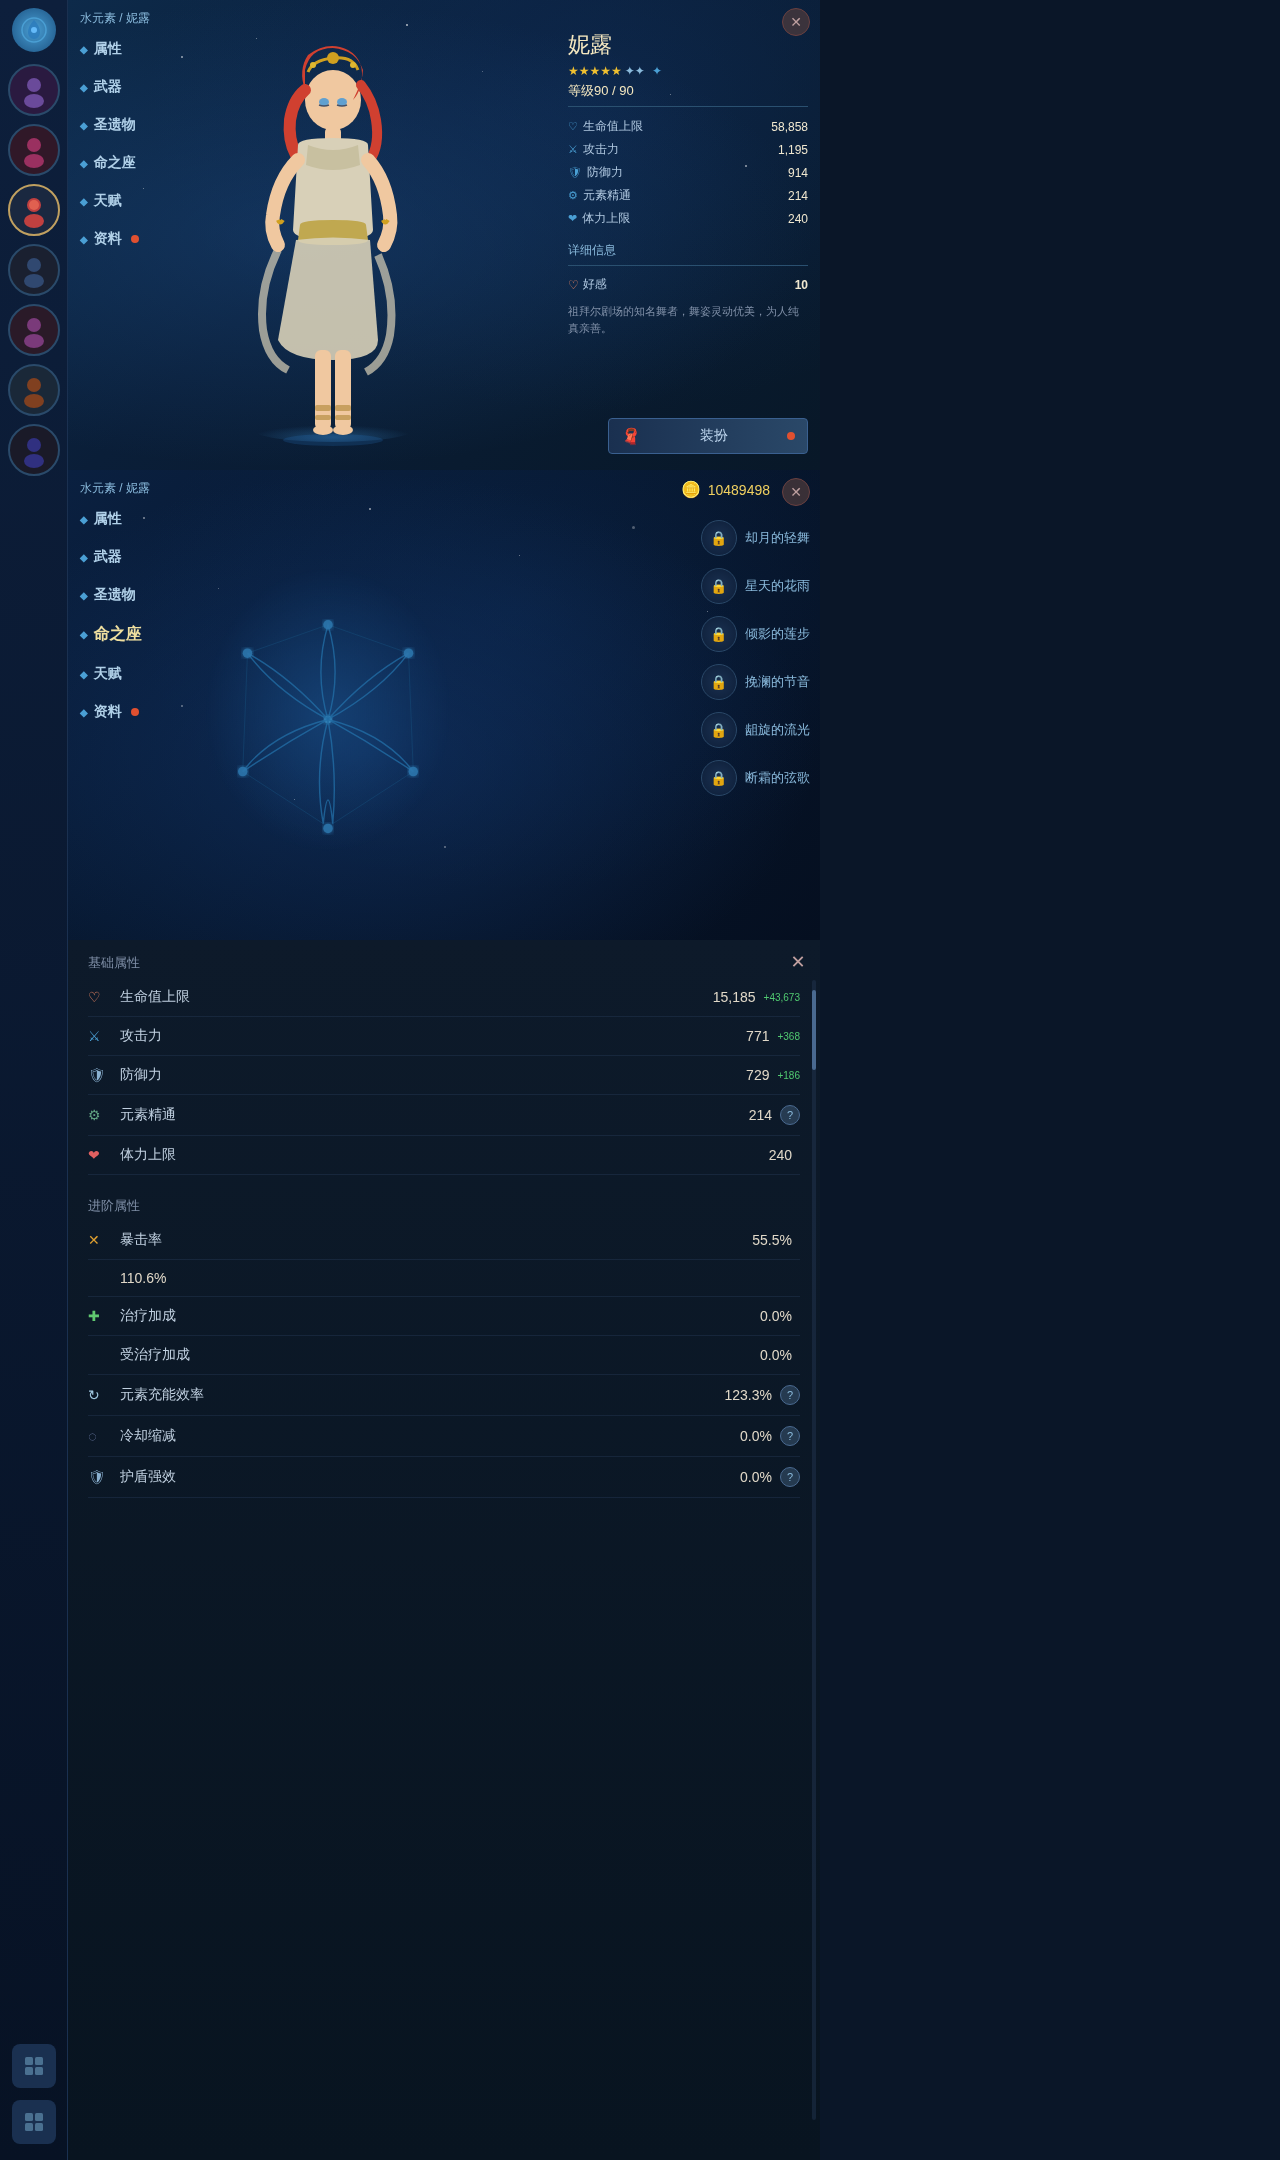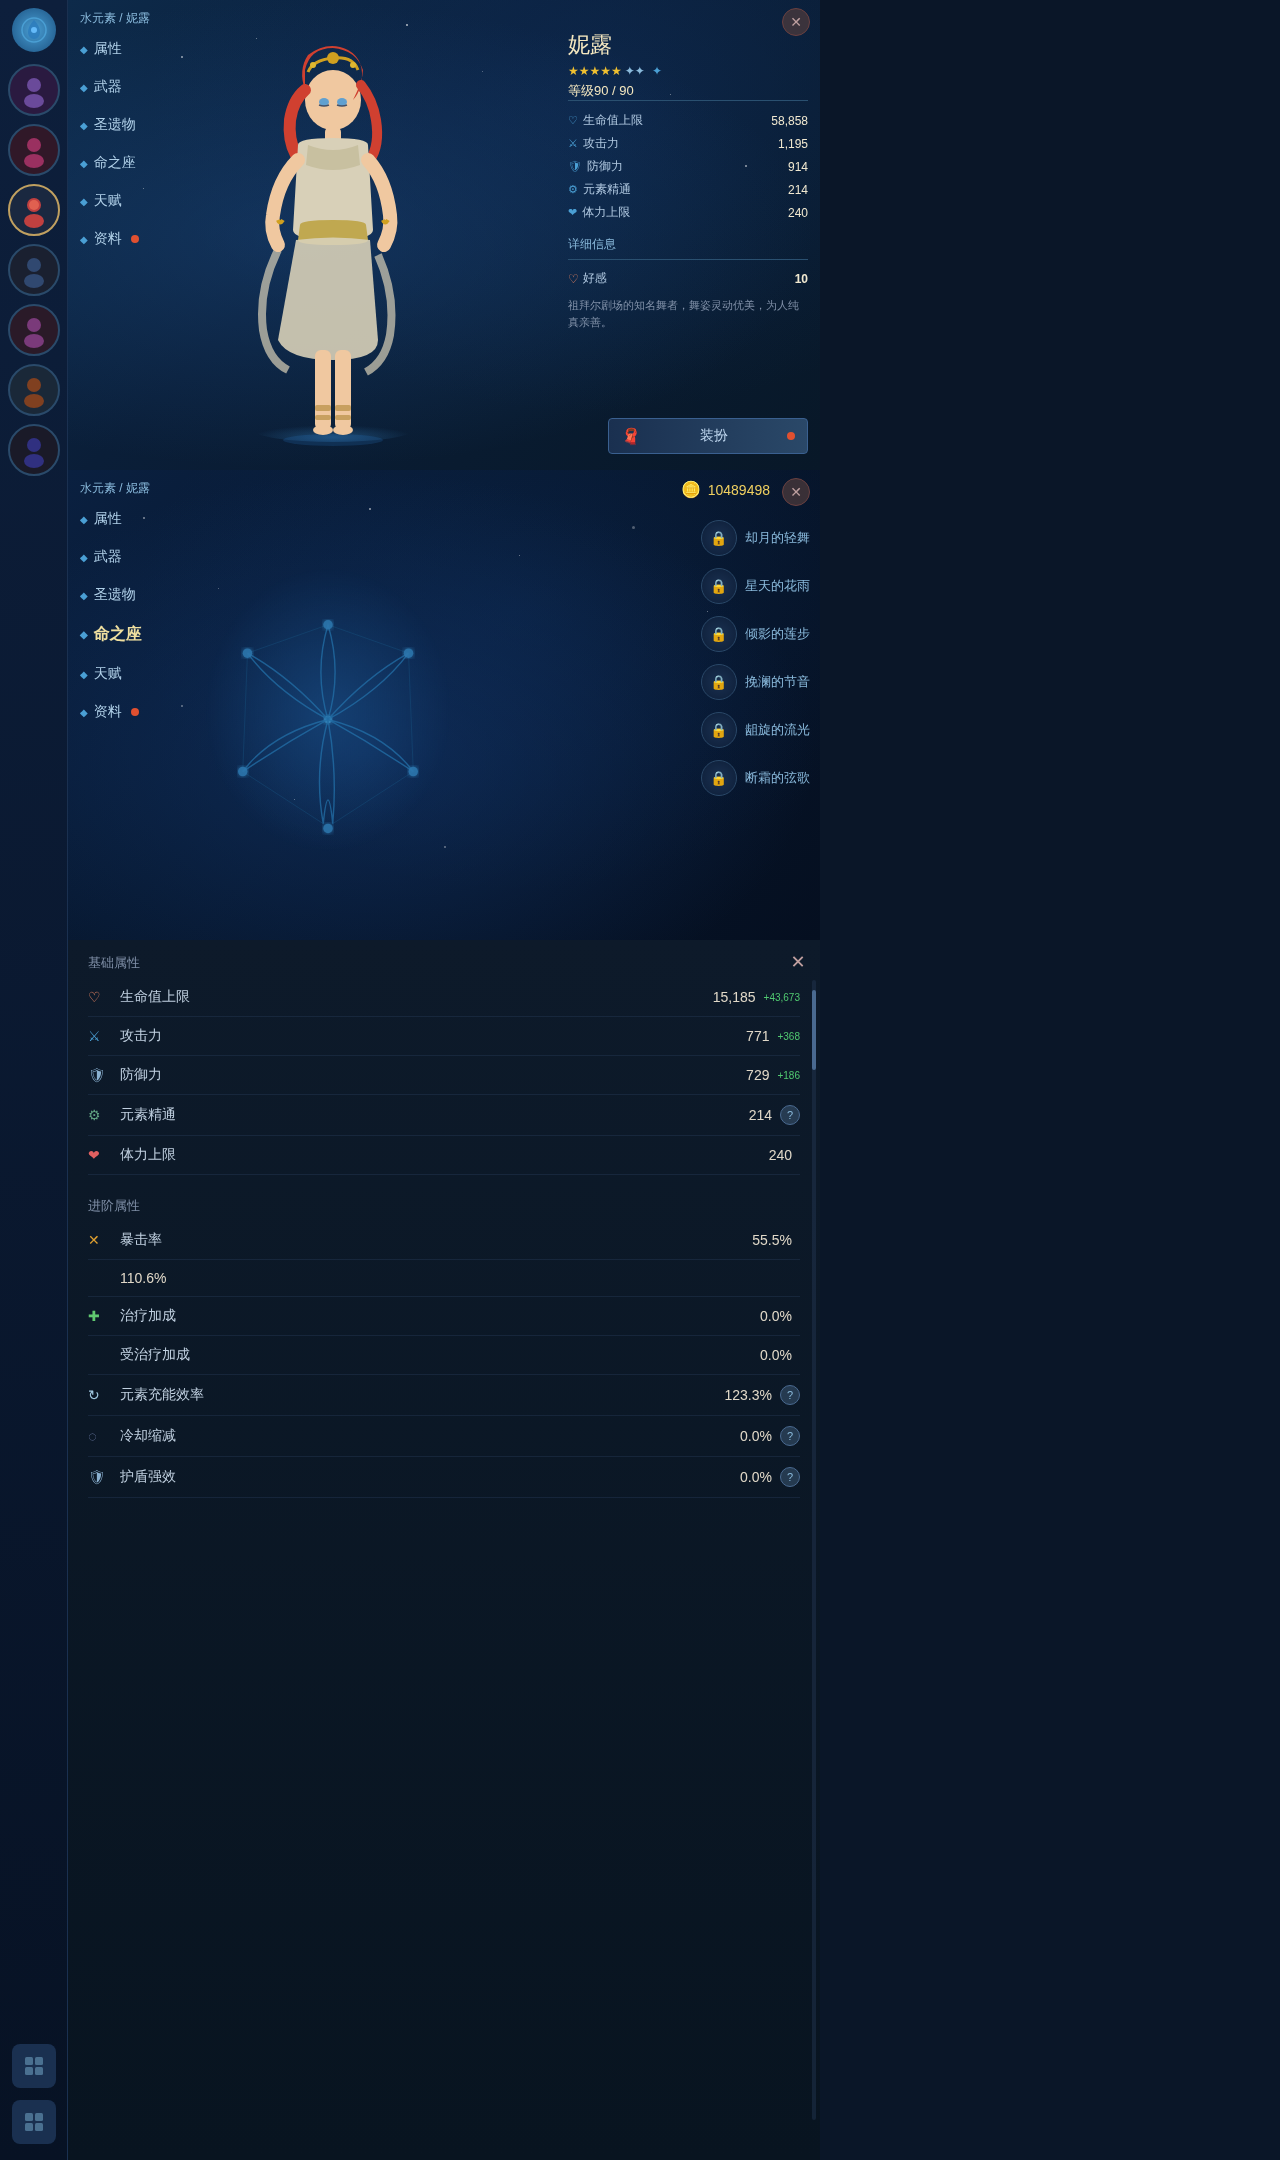--- a/index.html
+++ b/index.html
@@ -135,20 +135,21 @@
       flex-direction: column;
       gap: 20px;
     }
     .nav-item {
       font-size: 14px;
       color: #b0d0e8;
       cursor: pointer;
       display: flex;
       align-items: center;
       gap: 6px;
+      font-weight: bold;
     }
     .nav-item::before {
       content: '◆';
       color: #4a9fd4;
       font-size: 10px;
     }
     .nav-item.highlight {
       color: #f0e0a0;
       font-size: 16px;
       font-weight: bold;
@@ -190,20 +191,21 @@
       font-size: 12px;
     }
     .star-extra {
       color: #8abadc;
       font-size: 12px;
     }
     .level-row {
       font-size: 13px;
       color: #8abadc;
       border-bottom: 1px solid #2a5070;
+      padding-bottom: 6px;
       margin-bottom: 8px;
     }
     .level-row span { color: #f5e8c0; }
 
     .stat-row {
       display: flex;
       align-items: center;
       justify-content: space-between;
       font-size: 12px;
       color: #b0c8e0;

